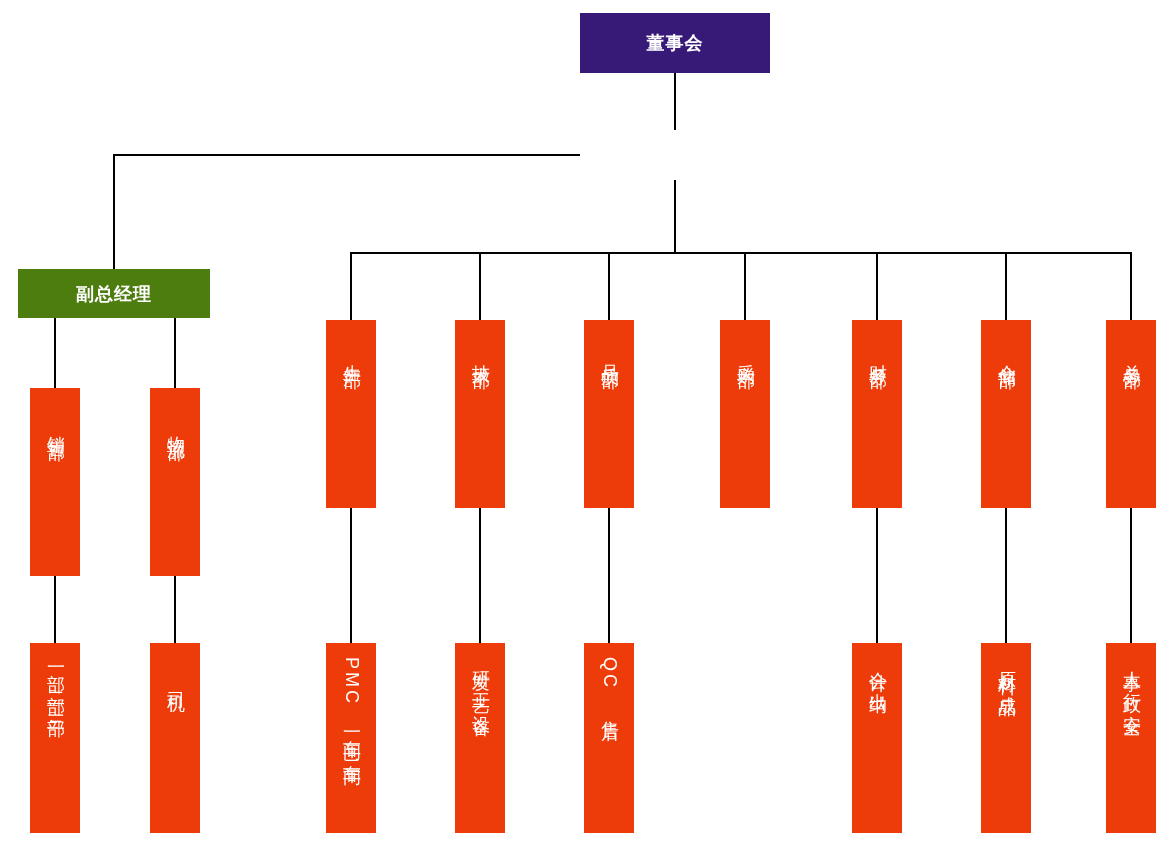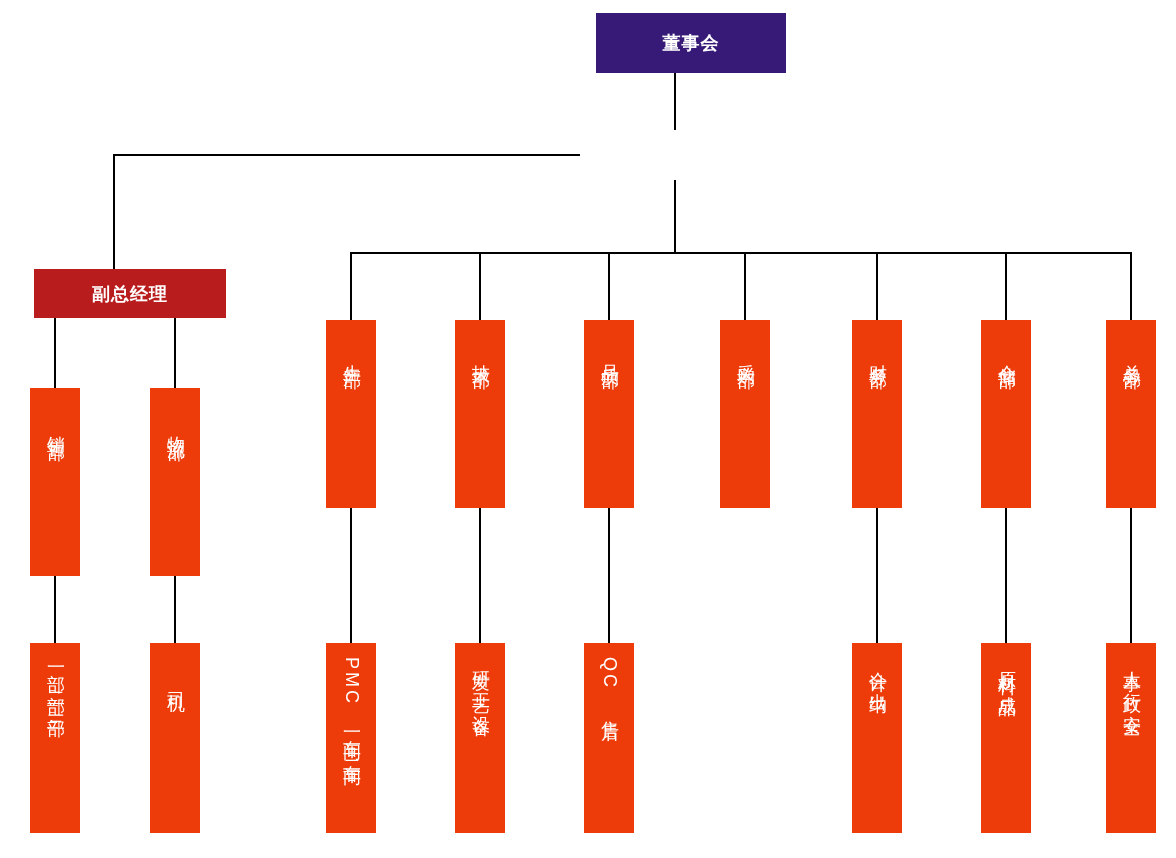--- a/index.html
+++ b/index.html
@@ -18,21 +18,20 @@
   }
   .hnode {
     background: #EE3B0A;
     display: flex;
     align-items: center;
     justify-content: center;
     font-size: 18px;
     font-weight: bold;
     letter-spacing: 1px;
     white-space: nowrap;
-    margin-left: 16px;
   }
   .hnode.root { background: #371A78; }
   .vnode {
     background: #EE3B0A;
     width: 50px;
     writing-mode: vertical-rl;
     text-orientation: mixed;
     font-size: 18px;
     letter-spacing: 3px;
     word-spacing: 8px;
@@ -75,21 +74,21 @@
   <div class="line v" style="left: 350px; top: 508px; height: 135px; background: rgb(0, 0, 0);"></div>
   <div class="line v" style="left: 479px; top: 508px; height: 135px; background: rgb(0, 0, 0);"></div>
   <div class="line v" style="left: 608px; top: 508px; height: 135px; background: rgb(0, 0, 0);"></div>
   <div class="line v" style="left: 876px; top: 508px; height: 135px; background: rgb(0, 0, 0);"></div>
   <div class="line v" style="left: 1005px; top: 508px; height: 135px; background: rgb(0, 0, 0);"></div>
   <div class="line v" style="left: 1130px; top: 508px; height: 135px; background: rgb(0, 0, 0);"></div>
 
   <div class="node hnode root" style="left: 580px; top: 13px; width: 190px; height: 60px; background: rgb(55, 26, 120);">董事会</div>
 
 
-  <div class="node hnode" style="left: 18px; top: 269px; width: 192px; height: 49px; background: #b91c1c;">副总经理</div>
+  <div class="node hnode" style="left: 18px; top: 269px; width: 192px; height: 49px; background: #4d7c0f;">副总经理</div>
 
   <div class="node vnode l2" style="left: 30px; top: 388px; height: 188px; background: rgb(238, 59, 10);">销售部</div>
   <div class="node vnode l2" style="left: 150px; top: 388px; height: 188px; background: rgb(238, 59, 10);">物流部</div>
   <div class="node vnode units" style="left: 30px; top: 643px; height: 190px; background: rgb(238, 59, 10);">一部 二部 三部</div>
   <div class="node vnode l2" style="left: 150px; top: 643px; height: 190px; background: rgb(238, 59, 10);">司机</div>
 
   <div class="node vnode l1" style="left: 326px; top: 320px; height: 188px; background: rgb(238, 59, 10);">生产部</div>
   <div class="node vnode l1" style="left: 455px; top: 320px; height: 188px; background: rgb(238, 59, 10);">技术部</div>
   <div class="node vnode l1" style="left: 584px; top: 320px; height: 188px; background: rgb(238, 59, 10);">品质部</div>
   <div class="node vnode l1" style="left: 720px; top: 320px; height: 188px; background: rgb(238, 59, 10);">采购部</div>

